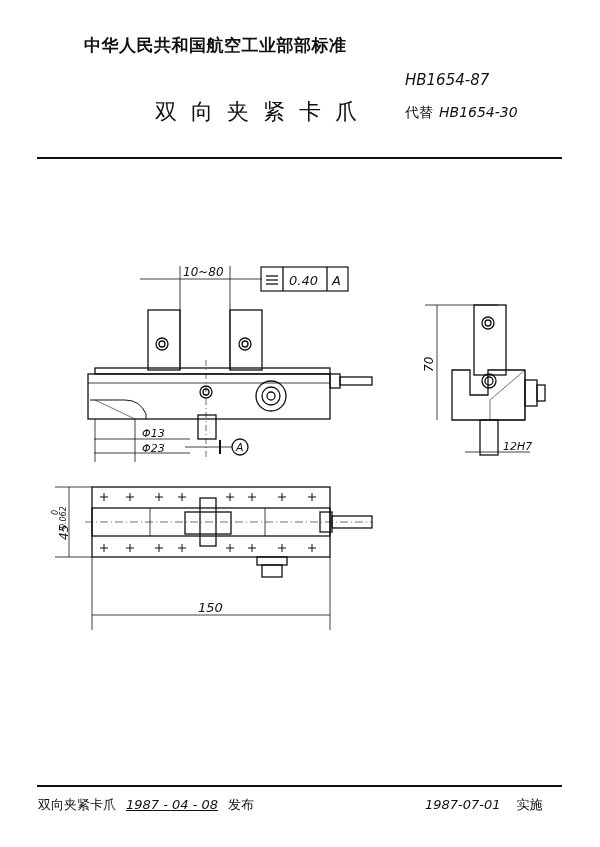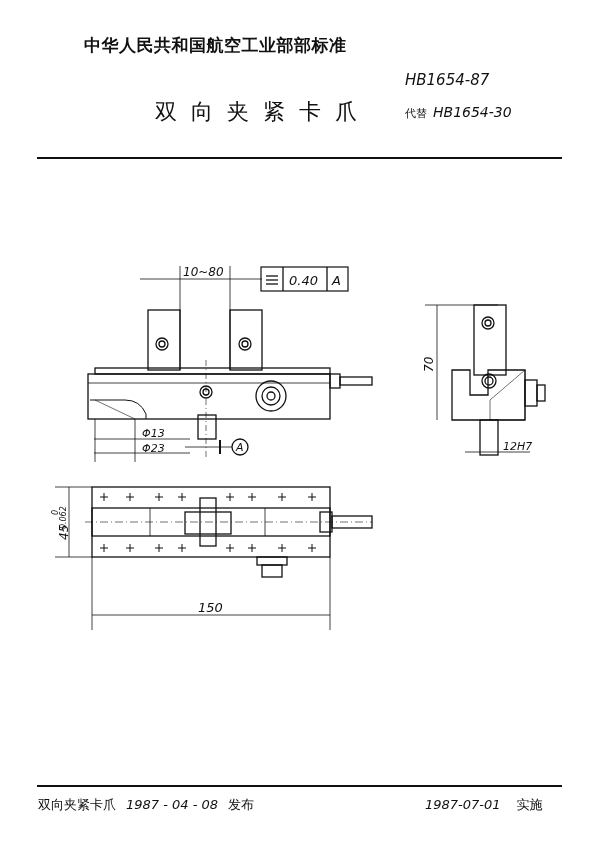--- a/index.html
+++ b/index.html
@@ -2,25 +2,25 @@
 <html><head>
 <meta charset="utf-8">
 <style>
   html, body { margin:0; padding:0; background:#fff; }
   body { width:600px; height:847px; position:relative; overflow:hidden; font-family:"DejaVu Sans", sans-serif; color:#111; }
   .abs { position:absolute; }
   .org { left:84px; top:34px; font-size:17px; font-weight:bold; letter-spacing:0.5px; }
   .std-no { left:405px; top:60px; font-size:15px; font-style:italic; font-family:"DejaVu Sans", sans-serif;margin-top:11px; }
   .title { left:115px; top:97px; font-size:22px; font-family:"DejaVu Serif", serif; letter-spacing:14px;margin-left:40px; }
   .replaces { left:405px; top:104px; font-size:14px; font-style:italic; }
-  .replaces .lbl { font-style:normal; font-size:11px; margin-right:6px; }
+  .replaces .lbl { font-style:normal; font-size:14px; margin-right:6px; }
   .hr-top { left:37px; top:157px; width:525px; height:2px; background:#111; }
   .hr-bot { left:37px; top:785px; width:525px; height:2px; background:#111; }
   .footer-left { left:38px; top:796px; font-size:13px; }
-  .footer-left .d { font-style:italic; margin:12px 10px; }
+  .footer-left .d { font-style:italic; margin:12px 10px;text-decoration:underline; }
   .footer-right { left:425px; top:796px; font-size:13px; }
   .footer-right .d { font-style:italic; margin-right:16px; }
   svg text { font-family:"DejaVu Sans", sans-serif; font-style:italic; fill:#111; }
 </style>
 </head>
 <body>
 
 <div class="abs org">中华人民共和国航空工业部部标准</div>
 <div class="abs std-no">HB1654-87</div>
 <div class="abs title">双向夹紧卡爪</div>

